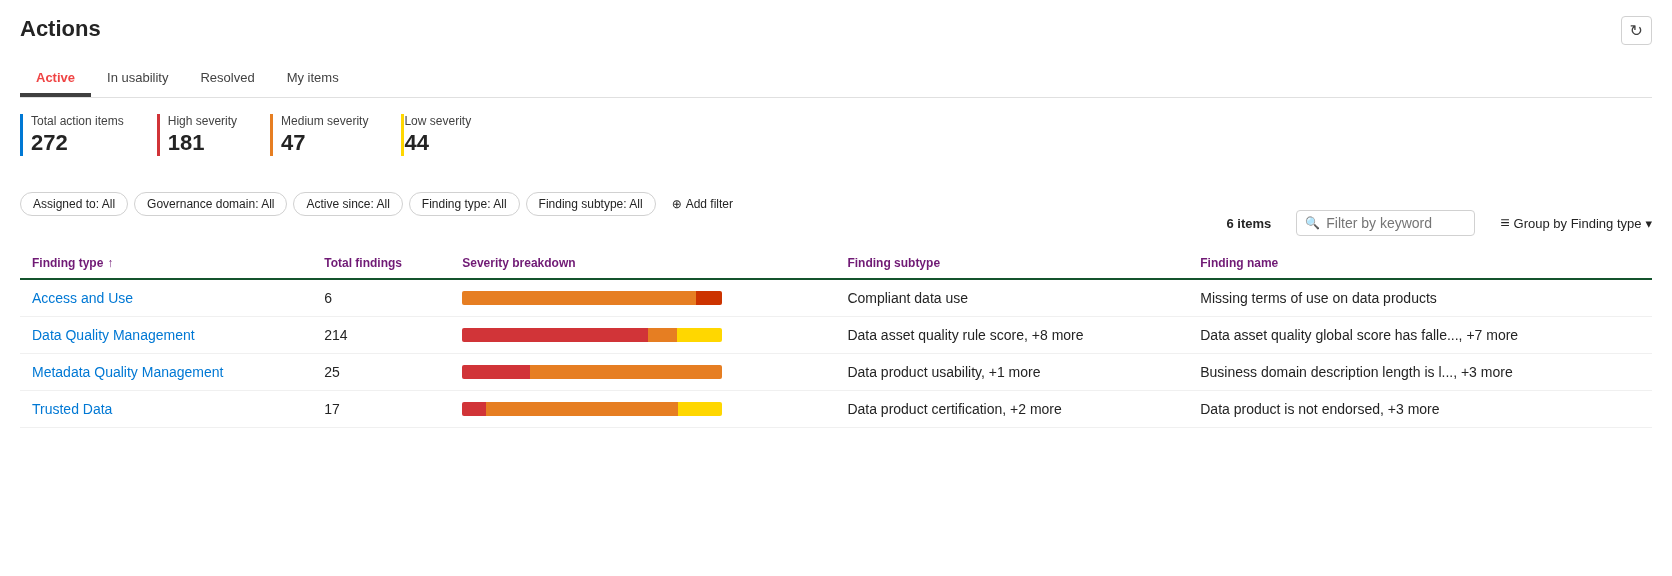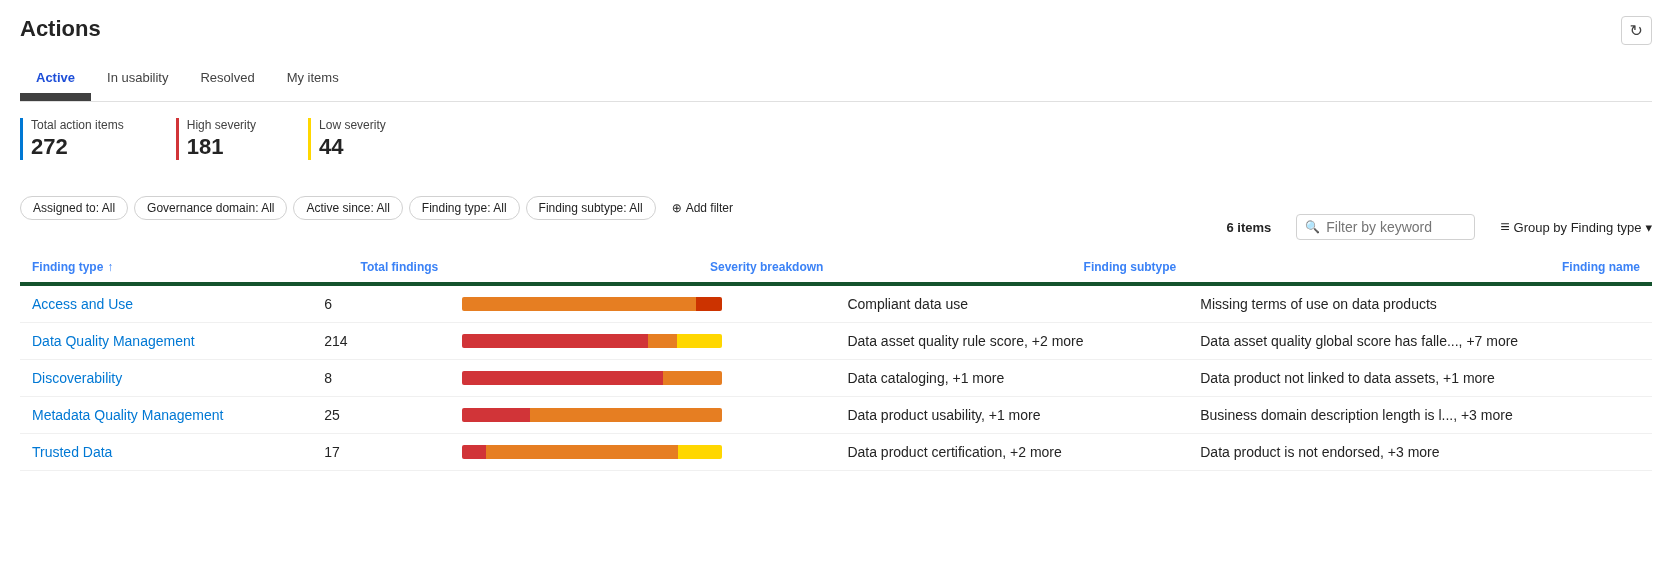--- a/index.html
+++ b/index.html
@@ -3,40 +3,40 @@
   <meta charset="utf-8">
   <style>
     * { box-sizing: border-box; margin: 0; padding: 0; }
     body { font-family: 'Segoe UI', Arial, sans-serif; font-size: 13px; background: #fff; color: #242424; }
     .page { padding: 16px 20px; }
     h1 { font-size: 22px; font-weight: 600; margin-bottom: 20px; }
     .subtitle { font-size: 13px; color: #424242; margin-bottom: 14px; }
     .subtitle a { color: #0078d4; text-decoration: none; }
     .tabs { display: flex; gap: 0; border-bottom: 1px solid #e0e0e0; margin-bottom: 16px; }
     .tab { padding: 8px 16px; cursor: pointer; font-size: 13px; color: #424242; border-bottom: 2px solid transparent; }
-    .tab.active { color: #1d4ed8; border-bottom: 8px solid #404040; font-weight: 600; }
-    .stats-row { display: flex; gap: 52px; margin-bottom: 16px; }
+    .tab.active { color: #ef4444; border-bottom: 4px solid #404040; font-weight: 600; }
+    .stats-row { display: flex; gap: 33px; margin-bottom: 16px; }
     .stat-card { display: flex; flex-direction: column; }
     .stat-label { font-size: 12px; color: #424242; margin-bottom: 2px; }
     .stat-value { font-size: 22px; font-weight: 600; }
     .stat-border-blue { border-left: 3px solid #0078d4; padding-left: 8px; }
     .stat-border-red { border-left: 3px solid #d13438; padding-left: 8px; }
     .stat-border-orange { border-left: 3px solid #e67e22; padding-left: 8px; }
-    .stat-border-yellow { border-left: 3px solid #ffd700; padding-left: 8px; }
+    .stat-border-yellow { border-left: 3px solid #ffd700; }
     .filters-row { display: flex; align-items: center; gap: 6px; margin-bottom: 12px; flex-wrap: wrap; }
     .filter-chip { border: 1px solid #d1d1d1; border-radius: 16px; padding: 4px 12px; font-size: 12px; cursor: pointer; background: #fff; color: #242424; white-space: nowrap; }
     .add-filter { display: flex; align-items: center; gap: 4px; padding: 4px 10px; font-size: 12px; cursor: pointer; color: #242424; border: none; background: none; }
     .toolbar-right { margin-left: auto; display: flex; align-items: center; gap: 25px; margin-top: 38px; }
     .items-count { font-size: 13px; font-weight: 600; white-space: nowrap; }
     .search-box { display: flex; align-items: center; border: 1px solid #d1d1d1; border-radius: 4px; padding: 4px 8px; gap: 6px; }
     .search-box input { border: none; outline: none; font-size: 14px; width: 140px; color: #424242; }
     .group-by-btn { display: flex; align-items: center; gap: 4px; cursor: pointer; font-size: 13px; color: #242424; border: none; background: none; white-space: nowrap; }
     .table-container { width: 100%; }
     table { width: 100%; border-collapse: collapse; }
-    thead th { font-size: 12px; font-weight: 600; color: #3b82f6; padding: 8px 12px; text-align: right; border-bottom: 4px solid #14532d; background: #fff; }
+    thead th { font-size: 12px; font-weight: 600; color: #701a75; padding: 8px 12px; text-align: left; border-bottom: 2px solid #14532d; background: #fff; }
     tbody tr { border-bottom: 1px solid #f0f0f0; }
     tbody td { padding: 10px 12px; font-size: 14px; color: #242424; vertical-align: middle; }
     tbody td.link { color: #0078d4; cursor: pointer; }
     .bar-container { display: flex; height: 14px; border-radius: 2px; overflow: hidden; width: 260px; }
     .bar-seg { height: 100%; }
     .th-sort { display: flex; align-items: center; gap: 4px; }
     .refresh-btn { position: absolute; right: 20px; top: 16px; border: 1px solid #d1d1d1; border-radius: 4px; padding: 4px 8px; cursor: pointer; background: #fff; font-size: 16px; color: #424242; }
     .page-wrapper { position: relative; }
   </style>
 </head>
@@ -59,20 +59,24 @@
     </div>
 
     <div class="stats-row">
       <div class="stat-card stat-border-blue">
         <span class="stat-label">Total action items</span>
         <span class="stat-value">272</span>
       </div>
       <div class="stat-card stat-border-red">
         <span class="stat-label">High severity</span>
         <span class="stat-value">181</span>
+      </div>
+      <div class="stat-card stat-border-orange">
+        <span class="stat-label">Medium severity</span>
+        <span class="stat-value">47</span>
       </div>
       <div class="stat-card stat-border-yellow">
         <span class="stat-label">Low severity</span>
         <span class="stat-value">44</span>
       </div>
     </div>
 
     <div class="filters-row">
       <button class="filter-chip">Assigned to: All</button>
       <button class="filter-chip">Governance domain: All</button>
@@ -130,34 +134,22 @@
             <tr>
               <td class="link">Data Quality Management</td>
               <td>214</td>
               <td>
                 <div class="bar-container">
                   <div class="bar-seg" style="background-color: rgb(209, 52, 56); width: 71.2644%;"></div>
                   <div class="bar-seg" style="background-color: rgb(230, 126, 34); width: 11.4943%;"></div>
                   <div class="bar-seg" style="background-color: rgb(255, 215, 0); width: 17.2414%;"></div>
                 </div>
               </td>
-              <td>Data asset quality rule score, +2 more</td>
+              <td>Data asset quality rule score, +8 more</td>
               <td>Data asset quality global score has falle..., +7 more</td>
-            </tr>
-            <tr>
-              <td class="link">Discoverability</td>
-              <td>8</td>
-              <td>
-                <div class="bar-container">
-                  <div class="bar-seg" style="background-color: rgb(209, 52, 56); width: 77.2727%;"></div>
-                  <div class="bar-seg" style="background-color: rgb(230, 126, 34); width: 22.7273%;"></div>
-                </div>
-              </td>
-              <td>Data cataloging, +1 more</td>
-              <td>Data product not linked to data assets, +1 more</td>
             </tr>
             <tr>
               <td class="link">Metadata Quality Management</td>
               <td>25</td>
               <td>
                 <div class="bar-container">
                   <div class="bar-seg" style="background-color: rgb(209, 52, 56); width: 26.1905%;"></div>
                   <div class="bar-seg" style="background-color: rgb(230, 126, 34); width: 73.8095%;"></div>
                 </div>
               </td>

